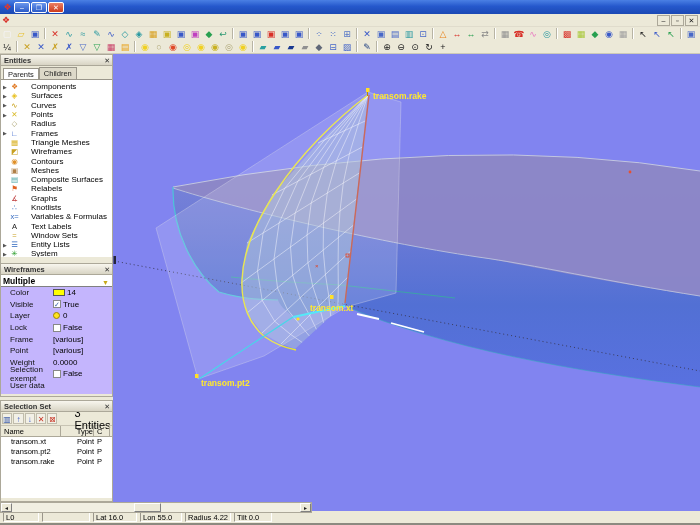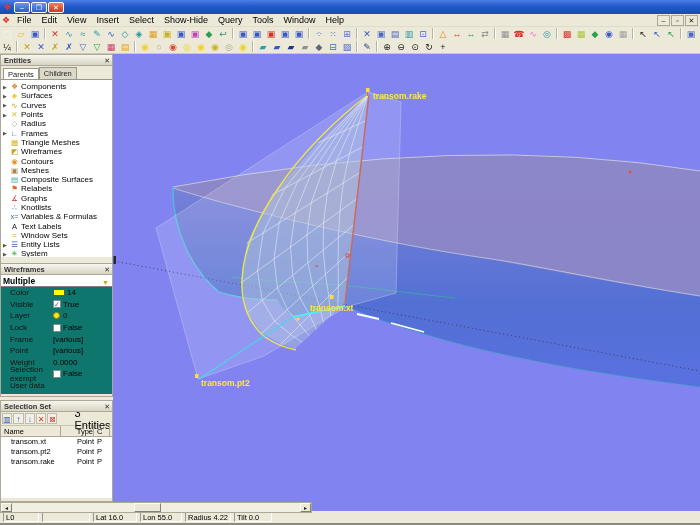--- a/index.html
+++ b/index.html
@@ -37,26 +37,26 @@
     font-size:7.5px; font-weight:bold; color:#333; line-height:11px; padding-left:3px; position:relative; }
   .panel-x { position:absolute; right:2px; top:0; font-size:7px; color:#333; line-height:11px; }
   #entities { top:54px; height:261px; }
   #tabs { height:13px; display:flex; align-items:flex-end; padding-left:2px; background:#ece9d8; }
   .tab { font-size:7.5px; padding:1px 4px; border:1px solid #9a968a; border-bottom:none; background:#ddd9c9; color:#222; }
   .tab.active { background:#fff; height:11px; }
   #tree { background:#fff; border-top:1px solid #9a968a; height:178px; overflow:hidden; padding-top:2px; }
   .titem { height:9.3px; display:flex; align-items:center; font-size:8px; white-space:nowrap; }
   .texp { width:8px; text-align:center; font-size:5px; color:#555; }
   .ticon { width:11px; text-align:center; font-size:7.5px; }
-  .tlabel { margin-left:1px; }
+  .tlabel { margin-left:11px; }
 
   #props { top:263px; height:134px; }
   #props-sel { background:#fff; border-bottom:1px solid #808080; font-size:8.5px; font-weight:bold; height:12px; line-height:12px; padding-left:2px; position:relative;}
   #props-filter-icon { position:absolute; right:3px; top:2px; font-size:7px; color:#c8a818; }
-  #props-grid { background:#0f766e; height:107px; }
+  #props-grid { background:#c4b5fd; height:107px; }
   .prow { height:11.6px; display:flex; align-items:center; font-size:8px; }
   .plabel { width:52px; padding-left:9px; color:#111; }
   .pval { display:flex; align-items:center; }
   .swatch { width:12px; height:7px; border:1px solid #555; margin-right:2px; }
   .cbx { width:8px; height:8px; border:1px solid #888; background:#fff; font-size:7px; line-height:8px; text-align:center; color:#3a62a8; margin-right:2px; }
   .bulb { width:7px; height:7px; border-radius:50%; background:#ffe421; border:1px solid #a08400; margin-right:3px; }
 
   #selset { top:400px; height:102px; }
   #ss-tools { height:14px; display:flex; align-items:center; background:#ece9d8; border-bottom:1px solid #c8c4b4; padding-left:1px;}
   .ssicon { width:12px; height:11px; text-align:center; font-size:8px; line-height:11px; border:1px solid #c0bcac; margin-right:1px; background:#f2f0e6;}
@@ -93,21 +93,20 @@
 
 <div id="titlebar">
   <span id="title-icon">❖</span>
   <span class="winbtn">–</span>
   <span class="winbtn">❐</span>
   <span class="winbtn close">✕</span>
 </div>
 
 <div id="menubar">
   <span id="menu-doc-icon">❖</span>
-  <span id="menu-items"><span class="menu-item">File</span><span class="menu-item">Edit</span><span class="menu-item">View</span><span class="menu-item">Insert</span><span class="menu-item">Select</span><span class="menu-item">Show-Hide</span><span class="menu-item">Query</span><span class="menu-item">Tools</span><span class="menu-item">Window</span><span class="menu-item">Help</span></span>
   <span id="mdi-btns">
       <span class="mdibtn">–</span>
       <span class="mdibtn">▫</span>
       <span class="mdibtn">✕</span>
     </span>
 </div>
 
 <div id="toolbar1" class="toolbar">
     <span class="tbicon" style="color: rgb(244, 244, 252);">▢</span>
     <span class="tbicon" style="color: rgb(232, 192, 48);">▱</span>

